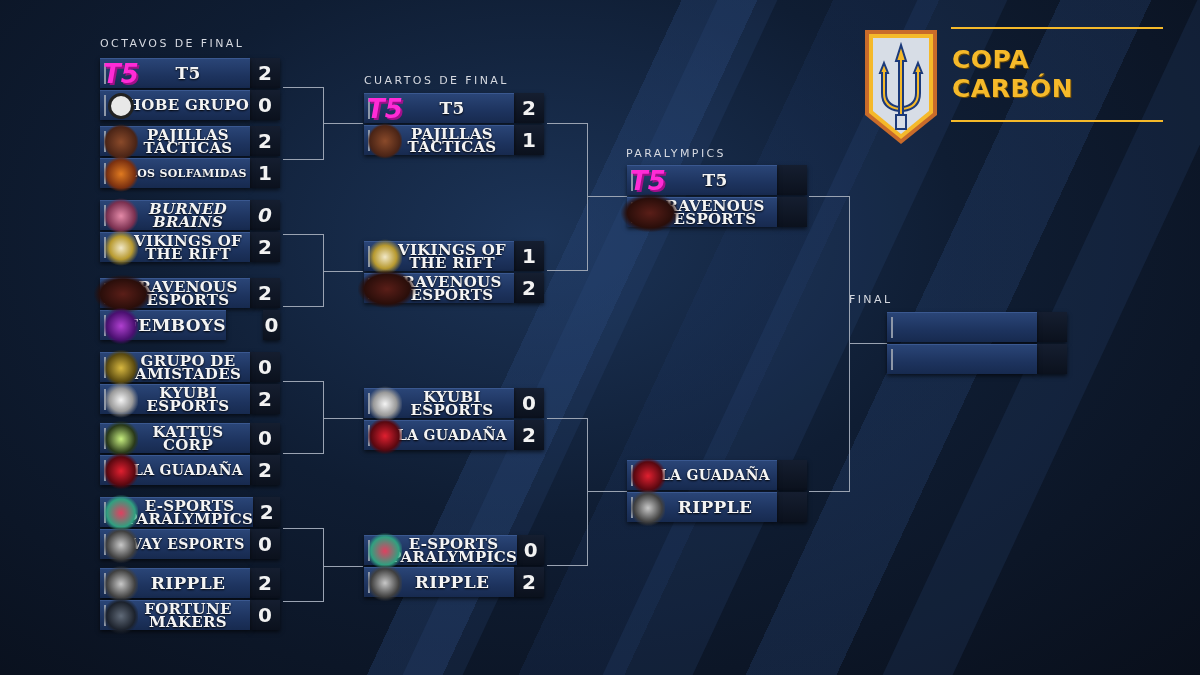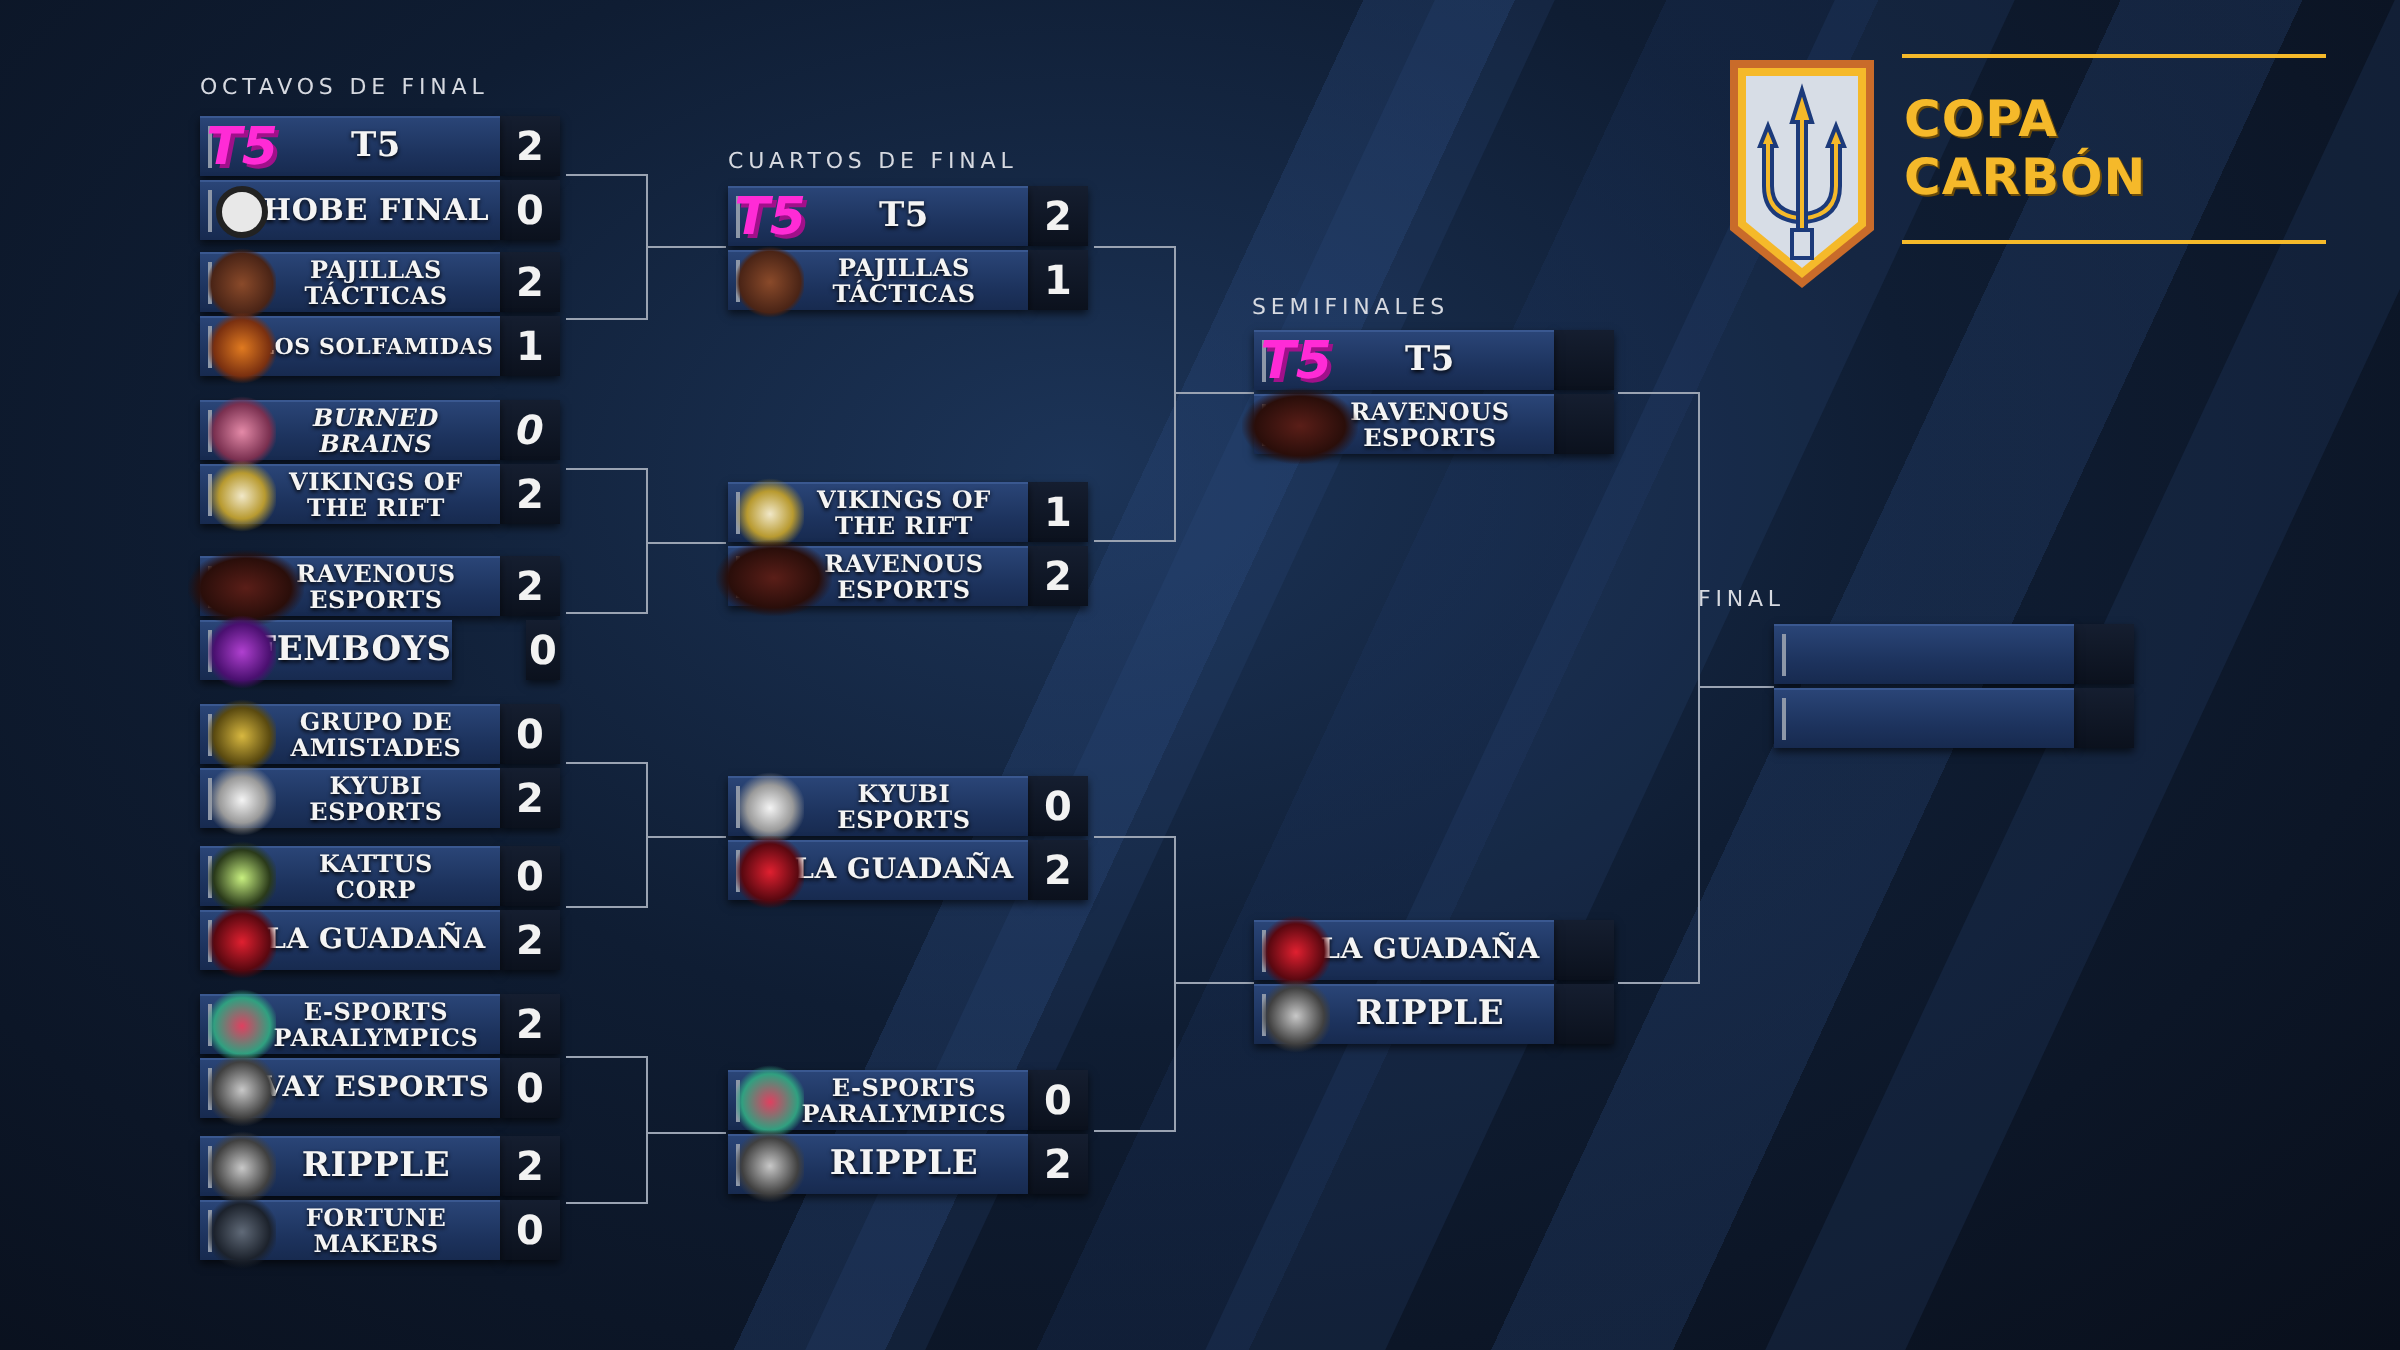--- a/index.html
+++ b/index.html
@@ -45,21 +45,21 @@
     .slot .score-box {
       width: 30px;
       background: linear-gradient(180deg, #151e30 0%, #0b111d 100%);
       display: flex; align-items: center; justify-content: center;
       font-family: "DejaVu Sans", sans-serif;
       font-weight: bold; font-size: 20px; color: #f2f2f2;
       box-shadow: 0 2px 4px rgba(0,0,0,0.6);
     }
     .team-name {
       font-weight: bold;
-      font-size: 12px;
+      font-size: 15px;
       line-height: 13px;
       text-align: center;
       color: #f4f4f4;
       letter-spacing: 0.3px;
       text-shadow: 0 1px 2px #000;
       padding-left: 26px;
       white-space: pre-line;
     }
     .team-name.big { font-size: 17px; }
     .logo {
@@ -123,34 +123,34 @@
     <rect x="34" y="88" width="10" height="14" fill="#d7dde6" stroke="#1c3a7a" stroke-width="2"></rect>
   </svg>
   <div class="brand-rule" style="top:0;"></div>
   <div class="brand-title">COPA
 CARBÓN</div>
   <div class="brand-rule" style="top:93px;"></div>
 </div>
 
 <div class="round-label" style="left:100px; top:37px;">OCTAVOS DE FINAL</div>
 <div class="round-label" style="left:364px; top:74px;">CUARTOS DE FINAL</div>
-<div class="round-label" style="left:626px; top:147px;">SEMIFINALES</div>
+<div class="round-label" style="left:626px; top:147px;">PARALYMPICS</div>
 <div class="round-label" style="left:849px; top:293px;">FINAL</div>
 
 <div class="slot" style="left:100px; top:58px; width:180px;">
   <div class="name-box">
       <span class="logo logo-t5">T5</span>
       <span class="team-name big">T5</span>
     </div>
   <div class="score-box">2</div>
 </div>
 <div class="slot" style="left:100px; top:90px; width:180px;">
   <div class="name-box">
       <span class="logo logo-circle"></span>
-      <span class="team-name" style="font-size:15px;">HOBE FINAL</span>
+      <span class="team-name" style="font-size:15px;">HOBE GRUPO</span>
     </div>
   <div class="score-box">0</div>
 </div>
 
 <div class="slot" style="left:100px; top:126px; width:180px;">
   <div class="name-box">
       <span class="logo logo-brown"></span>
       <span class="team-name">PAJILLAS
 TÁCTICAS</span>
     </div>

